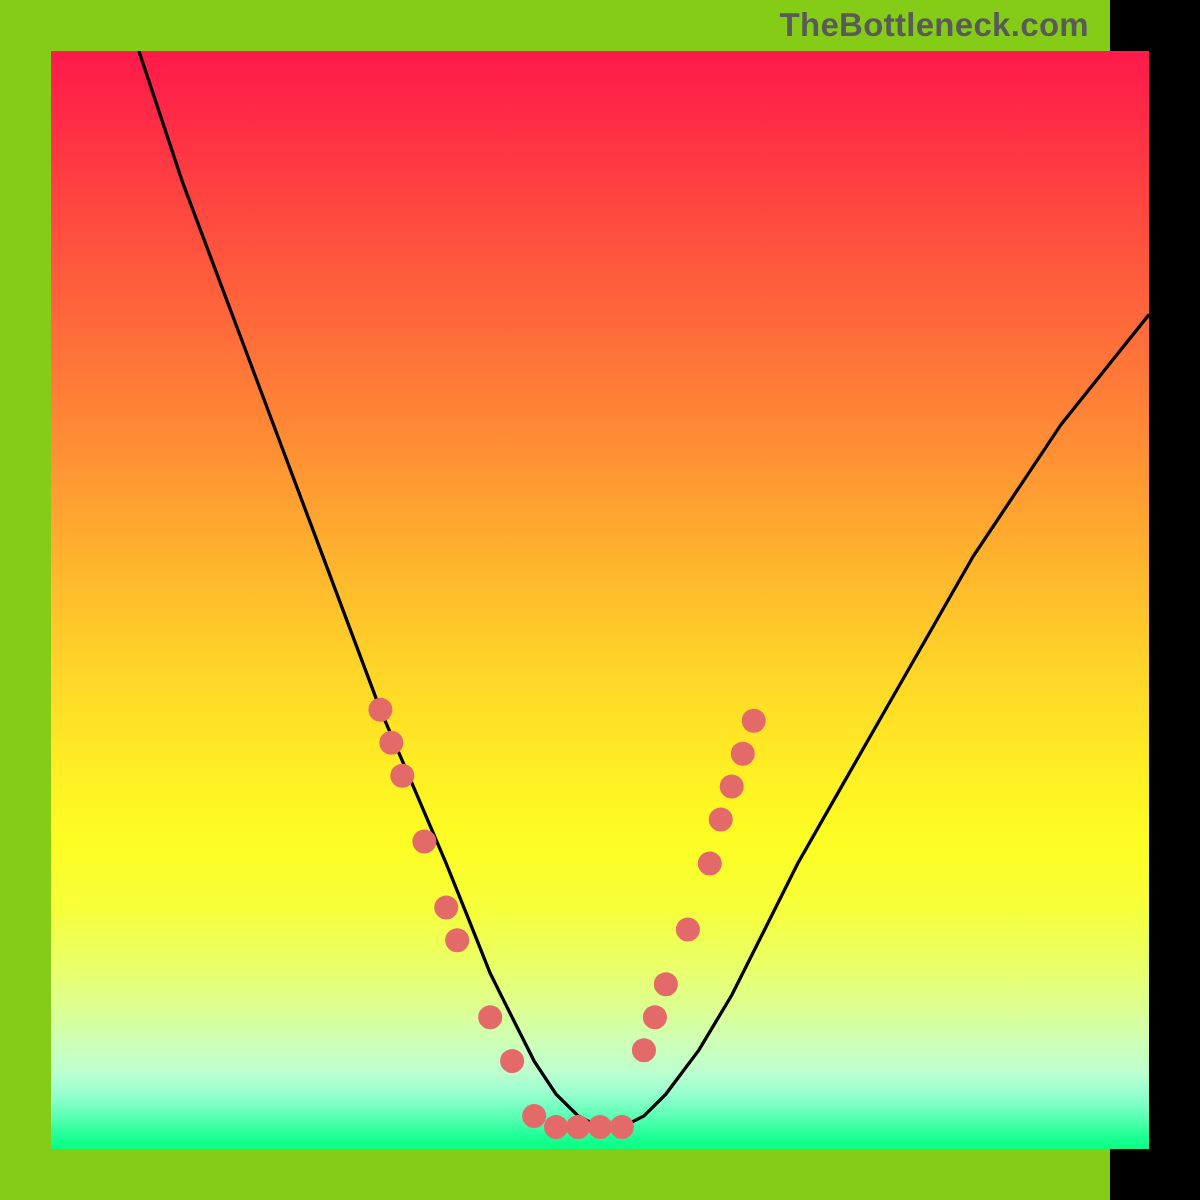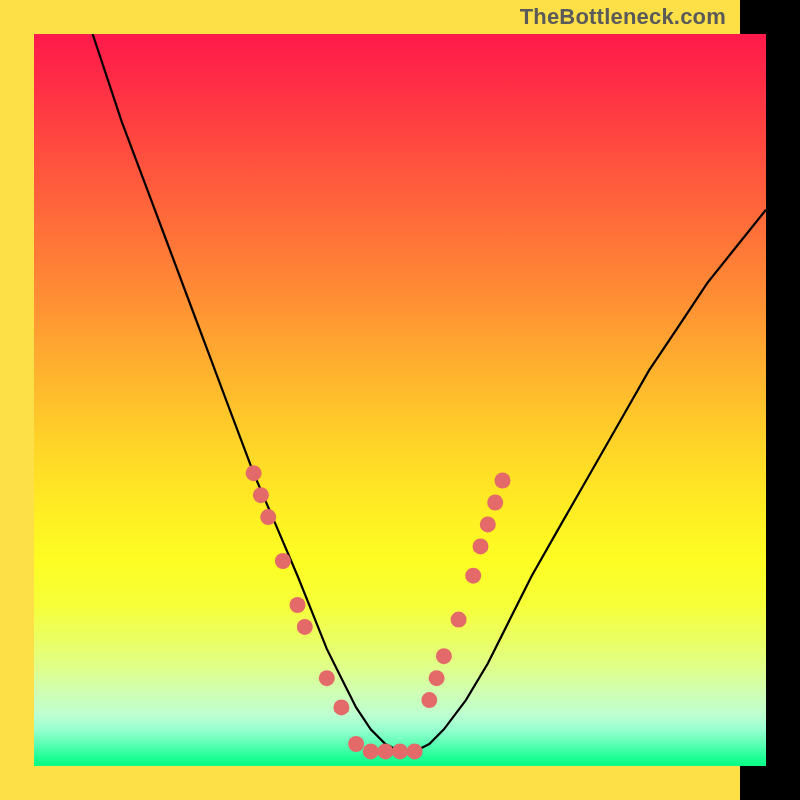--- a/index.html
+++ b/index.html
@@ -7,21 +7,21 @@
     padding: 0;
     width: 800px;
     height: 800px;
     background: #000;
     font-family: Arial, Helvetica, sans-serif;
   }
   .frame {
     position: relative;
     width: 740px;
     height: 800px;
-    background: #fde047;
+    background: #84cc16;
   }
   .watermark {
     position: absolute;
     top: 4px;
     right: 14px;
     color: #5a5a5a;
     font-size: 22px;
     font-weight: 600;
     letter-spacing: 0.2px;
     z-index: 10;

